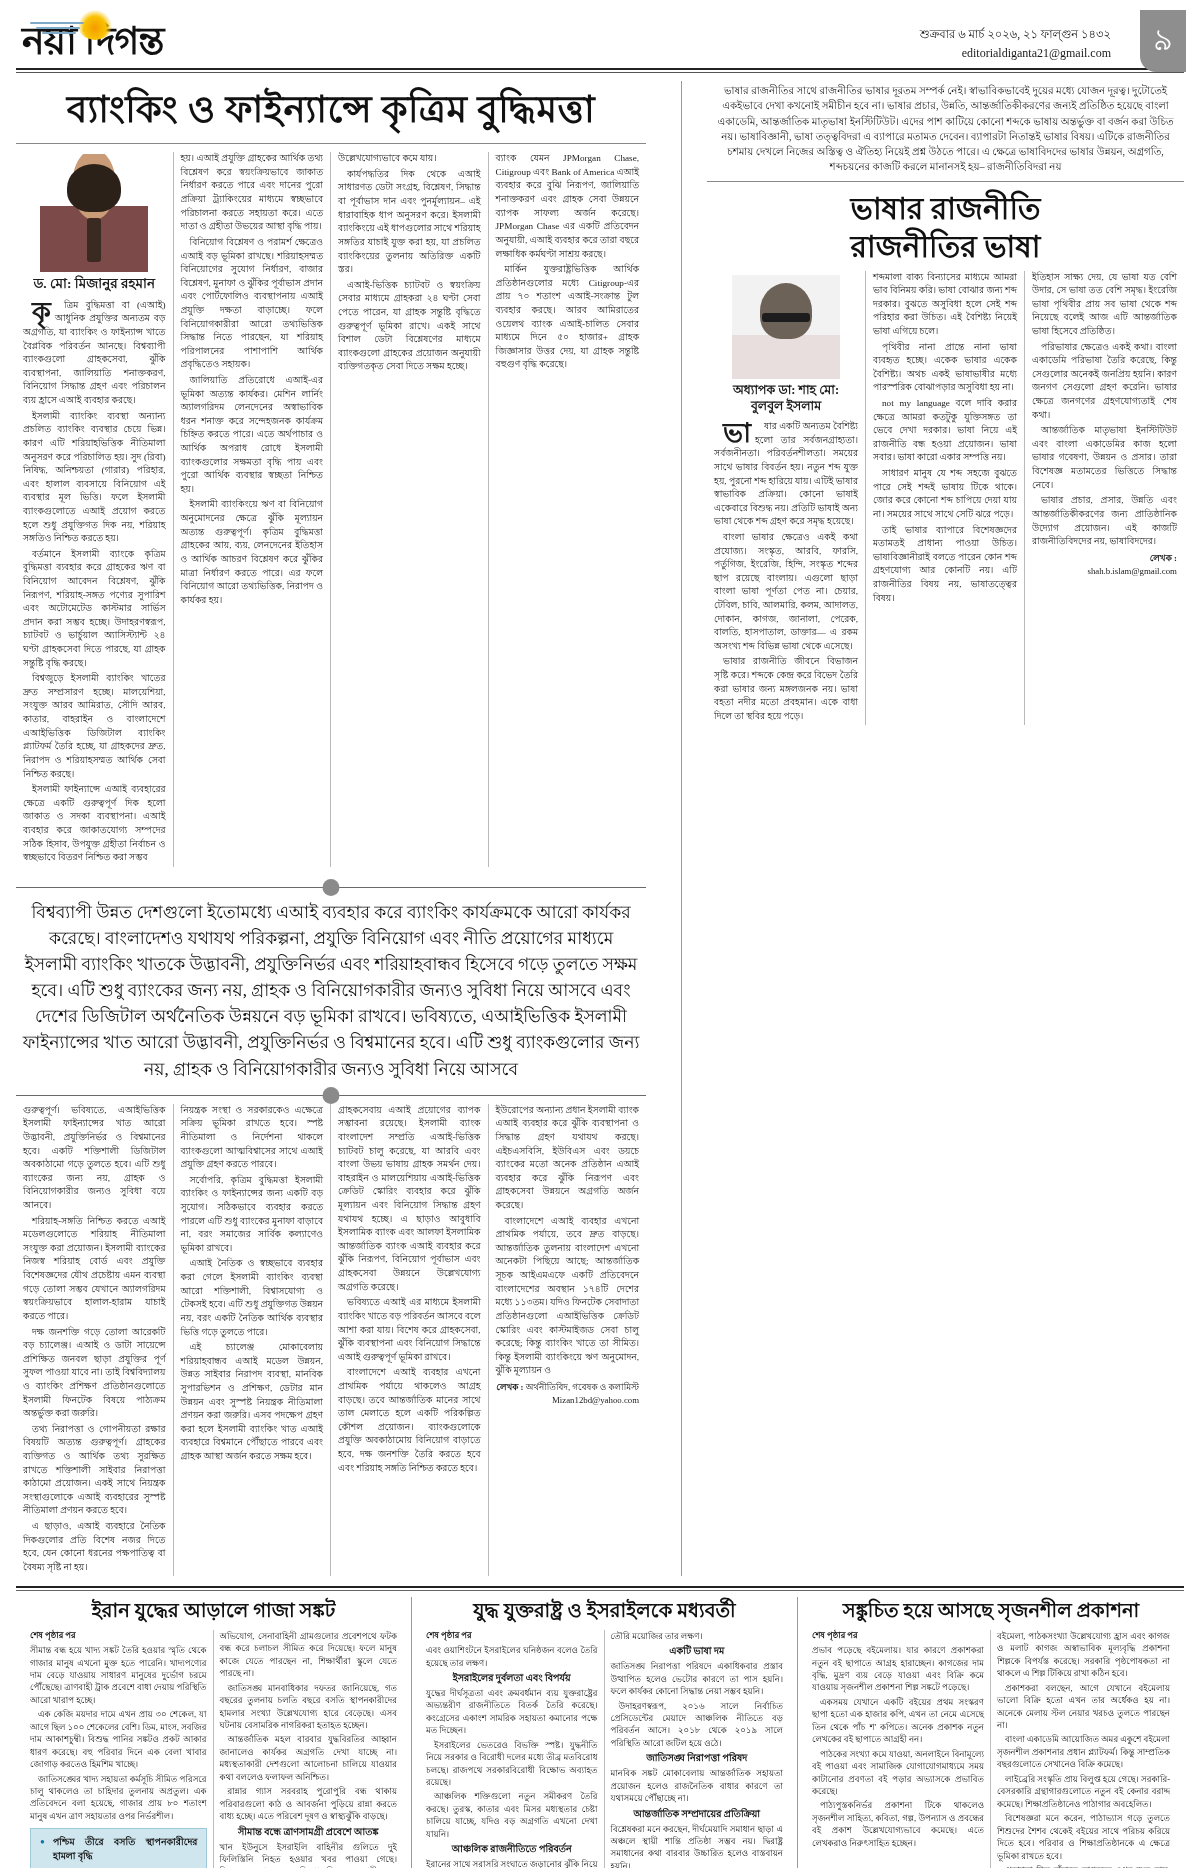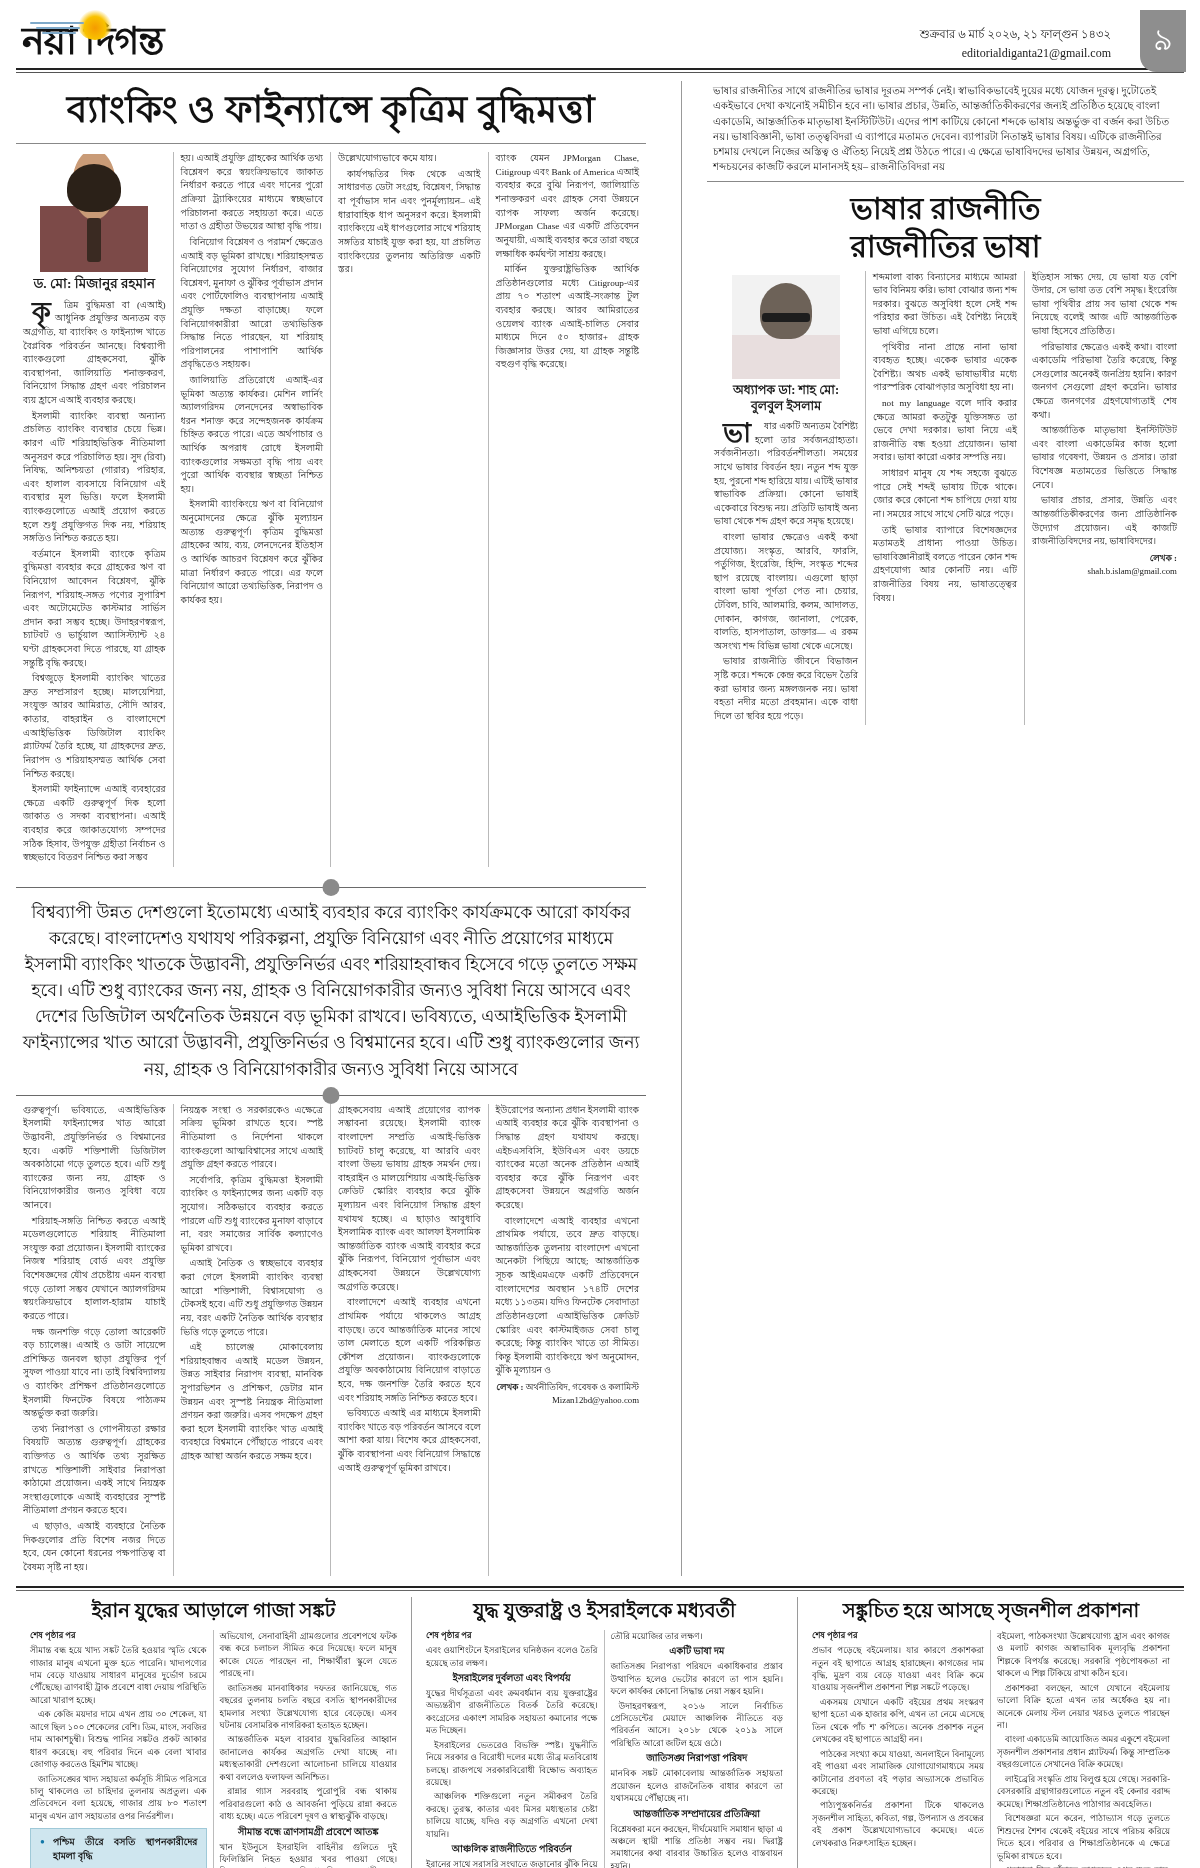--- a/index.html
+++ b/index.html
@@ -125,21 +125,21 @@
   .pq-dot {
     position: absolute; left: 50%; top: -8px; transform: translateX(-50%);
     width: 17px; height: 17px; border-radius: 50%; background: #8a8a8a;
   }
   .pullquote {
     font-size: 17.2px; line-height: 1.52; text-align: center;
     padding: 12px 6px 12px; font-weight: 500;
   }
 
   .kicker-right {
-    font-size: 10.2px; line-height: 1.5; text-align: left;
+    font-size: 10.2px; line-height: 1.5; text-align: center;
     padding: 2px 6px 6px; color: #181818;
   }
   h2.right-head {
     font-size: 30px; font-weight: bold; text-align: center;
     line-height: 1.28; margin: 8px 0 4px;
   }
   .dropcap::first-letter {
     float: left; font-size: 27px; line-height: .86; padding: 2px 4px 0 0; font-weight: bold;
   }
   .sig {
@@ -227,20 +227,21 @@
         </div>
         <div class="col" style="width:25%">
           <p class="noind">হয়। এআই প্রযুক্তি গ্রাহকের আর্থিক তথ্য বিশ্লেষণ করে স্বয়ংক্রিয়ভাবে জাকাত নির্ধারণ করতে পারে এবং দানের পুরো প্রক্রিয়া ট্র্যাকিংয়ের মাধ্যমে স্বচ্ছভাবে পরিচালনা করতে সহায়তা করে। এতে দাতা ও গ্রহীতা উভয়ের আস্থা বৃদ্ধি পায়।</p>
           <p>বিনিয়োগ বিশ্লেষণ ও পরামর্শ ক্ষেত্রেও এআই বড় ভূমিকা রাখছে। শরিয়াহসম্মত বিনিয়োগের সুযোগ নির্ধারণ, বাজার বিশ্লেষণ, মুনাফা ও ঝুঁকির পূর্বাভাস প্রদান এবং পোর্টফোলিও ব্যবস্থাপনায় এআই প্রযুক্তি দক্ষতা বাড়াচ্ছে। ফলে বিনিয়োগকারীরা আরো তথ্যভিত্তিক সিদ্ধান্ত নিতে পারছেন, যা শরিয়াহ পরিপালনের পাশাপাশি আর্থিক প্রবৃদ্ধিতেও সহায়ক।</p>
           <p>জালিয়াতি প্রতিরোধে এআই-এর ভূমিকা অত্যন্ত কার্যকর। মেশিন লার্নিং অ্যালগরিদম লেনদেনের অস্বাভাবিক ধরন শনাক্ত করে সন্দেহজনক কার্যক্রম চিহ্নিত করতে পারে। এতে অর্থপাচার ও আর্থিক অপরাধ রোধে ইসলামী ব্যাংকগুলোর সক্ষমতা বৃদ্ধি পায় এবং পুরো আর্থিক ব্যবস্থার স্বচ্ছতা নিশ্চিত হয়।</p>
           <p>ইসলামী ব্যাংকিংয়ে ঋণ বা বিনিয়োগ অনুমোদনের ক্ষেত্রে ঝুঁকি মূল্যায়ন অত্যন্ত গুরুত্বপূর্ণ। কৃত্রিম বুদ্ধিমত্তা গ্রাহকের আয়, ব্যয়, লেনদেনের ইতিহাস ও আর্থিক আচরণ বিশ্লেষণ করে ঝুঁকির মাত্রা নির্ধারণ করতে পারে। এর ফলে বিনিয়োগ আরো তথ্যভিত্তিক, নিরাপদ ও কার্যকর হয়।</p>
         </div>
         <div class="col" style="width:25%">
           <p class="noind">উল্লেখযোগ্যভাবে কমে যায়।</p>
           <p>কার্যপদ্ধতির দিক থেকে এআই সাধারণত ডেটা সংগ্রহ, বিশ্লেষণ, সিদ্ধান্ত বা পূর্বাভাস দান এবং পুনর্মূল্যায়ন– এই ধারাবাহিক ধাপ অনুসরণ করে। ইসলামী ব্যাংকিংয়ে এই ধাপগুলোর সাথে শরিয়াহ সঙ্গতির যাচাই যুক্ত করা হয়, যা প্রচলিত ব্যাংকিংয়ের তুলনায় অতিরিক্ত একটি স্তর।</p>
+          <p>এআই-ভিত্তিক চ্যাটবট ও স্বয়ংক্রিয় সেবার মাধ্যমে গ্রাহকরা ২৪ ঘণ্টা সেবা পেতে পারেন, যা গ্রাহক সন্তুষ্টি বৃদ্ধিতে গুরুত্বপূর্ণ ভূমিকা রাখে। একই সাথে বিশাল ডেটা বিশ্লেষণের মাধ্যমে ব্যাংকগুলো গ্রাহকের প্রয়োজন অনুযায়ী ব্যক্তিগতকৃত সেবা দিতে সক্ষম হচ্ছে।</p>
         </div>
         <div class="col" style="width:25%">
           <p class="noind">ব্যাংক যেমন JPMorgan Chase, Citigroup এবং Bank of America এআই ব্যবহার করে বুঝি নিরূপণ, জালিয়াতি শনাক্তকরণ এবং গ্রাহক সেবা উন্নয়নে ব্যাপক সাফল্য অর্জন করেছে। JPMorgan Chase এর একটি প্রতিবেদন অনুযায়ী, এআই ব্যবহার করে তারা বছরে লক্ষাধিক কর্মঘণ্টা সাশ্রয় করছে।</p>
           <p>মার্কিন যুক্তরাষ্ট্রভিত্তিক আর্থিক প্রতিষ্ঠানগুলোর মধ্যে Citigroup-এর প্রায় ৭০ শতাংশ এআই-সংক্রান্ত টুল ব্যবহার করছে। আরব আমিরাতের ওয়েলথ ব্যাংক এআই-চালিত সেবার মাধ্যমে দিনে ৫০ হাজার+ গ্রাহক জিজ্ঞাসার উত্তর দেয়, যা গ্রাহক সন্তুষ্টি বহুগুণ বৃদ্ধি করেছে।</p>
         </div>
       </div>
 
       <div class="pullquote-wrap">
         <div class="pq-rule">
           <span class="pq-dot"></span>
@@ -260,22 +261,22 @@
           <p>এ ছাড়াও, এআই ব্যবহারে নৈতিক দিকগুলোর প্রতি বিশেষ নজর দিতে হবে, যেন কোনো ধরনের পক্ষপাতিত্ব বা বৈষম্য সৃষ্টি না হয়।</p>
         </div>
         <div class="col" style="width:25%">
           <p class="noind">নিয়ন্ত্রক সংস্থা ও সরকারকেও এক্ষেত্রে সক্রিয় ভূমিকা রাখতে হবে। স্পষ্ট নীতিমালা ও নির্দেশনা থাকলে ব্যাংকগুলো আত্মবিশ্বাসের সাথে এআই প্রযুক্তি গ্রহণ করতে পারবে।</p>
           <p>সর্বোপরি, কৃত্রিম বুদ্ধিমত্তা ইসলামী ব্যাংকিং ও ফাইন্যান্সের জন্য একটি বড় সুযোগ। সঠিকভাবে ব্যবহার করতে পারলে এটি শুধু ব্যাংকের মুনাফা বাড়াবে না, বরং সমাজের সার্বিক কল্যাণেও ভূমিকা রাখবে।</p>
           <p>এআই নৈতিক ও স্বচ্ছভাবে ব্যবহার করা গেলে ইসলামী ব্যাংকিং ব্যবস্থা আরো শক্তিশালী, বিশ্বাসযোগ্য ও টেকসই হবে। এটি শুধু প্রযুক্তিগত উন্নয়ন নয়, বরং একটি নৈতিক আর্থিক ব্যবস্থার ভিত্তি গড়ে তুলতে পারে।</p>
           <p>এই চ্যালেঞ্জ মোকাবেলায় শরিয়াহবান্ধব এআই মডেল উন্নয়ন, উন্নত সাইবার নিরাপদ ব্যবস্থা, মানবিক সুপারভিশন ও প্রশিক্ষণ, ডেটার মান উন্নয়ন এবং সুস্পষ্ট নিয়ন্ত্রক নীতিমালা প্রণয়ন করা জরুরি। এসব পদক্ষেপ গ্রহণ করা হলে ইসলামী ব্যাংকিং খাত এআই ব্যবহারে বিশ্বমানে পৌঁছাতে পারবে এবং গ্রাহক আস্থা অর্জন করতে সক্ষম হবে।</p>
         </div>
         <div class="col" style="width:25%">
           <p class="noind">গ্রাহকসেবায় এআই প্রয়োগের ব্যাপক সম্ভাবনা রয়েছে। ইসলামী ব্যাংক বাংলাদেশ সম্প্রতি এআই-ভিত্তিক চ্যাটবট চালু করেছে, যা আরবি এবং বাংলা উভয় ভাষায় গ্রাহক সমর্থন দেয়। বাহরাইন ও মালয়েশিয়ায় এআই-ভিত্তিক ক্রেডিট স্কোরিং ব্যবহার করে ঝুঁকি মূল্যায়ন এবং বিনিয়োগ সিদ্ধান্ত গ্রহণ যথাযথ হচ্ছে। এ ছাড়াও আবুধাবি ইসলামিক ব্যাংক এবং আলফা ইসলামিক আন্তর্জাতিক ব্যাংক এআই ব্যবহার করে ঝুঁকি নিরূপণ, বিনিয়োগ পূর্বাভাস এবং গ্রাহকসেবা উন্নয়নে উল্লেখযোগ্য অগ্রগতি করেছে।</p>
+          <p>ভবিষ্যতে এআই এর মাধ্যমে ইসলামী ব্যাংকিং খাতে বড় পরিবর্তন আসবে বলে আশা করা যায়। বিশেষ করে গ্রাহকসেবা, ঝুঁকি ব্যবস্থাপনা এবং বিনিয়োগ সিদ্ধান্তে এআই গুরুত্বপূর্ণ ভূমিকা রাখবে।</p>
           <p>বাংলাদেশে এআই ব্যবহার এখনো প্রাথমিক পর্যায়ে থাকলেও আগ্রহ বাড়ছে। তবে আন্তর্জাতিক মানের সাথে তাল মেলাতে হলে একটি পরিকল্পিত কৌশল প্রয়োজন। ব্যাংকগুলোকে প্রযুক্তি অবকাঠামোয় বিনিয়োগ বাড়াতে হবে, দক্ষ জনশক্তি তৈরি করতে হবে এবং শরিয়াহ সঙ্গতি নিশ্চিত করতে হবে।</p>
-          <p>ভবিষ্যতে এআই এর মাধ্যমে ইসলামী ব্যাংকিং খাতে বড় পরিবর্তন আসবে বলে আশা করা যায়। বিশেষ করে গ্রাহকসেবা, ঝুঁকি ব্যবস্থাপনা এবং বিনিয়োগ সিদ্ধান্তে এআই গুরুত্বপূর্ণ ভূমিকা রাখবে।</p>
         </div>
         <div class="col" style="width:25%">
           <p class="noind">ইউরোপের অন্যান্য প্রধান ইসলামী ব্যাংক এআই ব্যবহার করে ঝুঁকি ব্যবস্থাপনা ও সিদ্ধান্ত গ্রহণ যথাযথ করছে। এইচএসবিসি, ইউবিএস এবং ডয়চে ব্যাংকের মতো অনেক প্রতিষ্ঠান এআই ব্যবহার করে ঝুঁকি নিরূপণ এবং গ্রাহকসেবা উন্নয়নে অগ্রগতি অর্জন করেছে।</p>
           <p>বাংলাদেশে এআই ব্যবহার এখনো প্রাথমিক পর্যায়ে, তবে দ্রুত বাড়ছে। আন্তর্জাতিক তুলনায় বাংলাদেশ এখনো অনেকটা পিছিয়ে আছে; আন্তর্জাতিক সূচক আইএমএফে একটি প্রতিবেদনে বাংলাদেশের অবস্থান ১৭৪টি দেশের মধ্যে ১১৩তম। যদিও ফিনটেক সেবাদাতা প্রতিষ্ঠানগুলো এআইভিত্তিক ক্রেডিট স্কোরিং এবং কাস্টমাইজড সেবা চালু করেছে; কিন্তু ব্যাংকিং খাতে তা সীমিত। কিন্তু ইসলামী ব্যাংকিংয়ে ঋণ অনুমোদন, ঝুঁকি মূল্যায়ন ও</p>
           <p></p>
           <div class="sig">
             <b>লেখক :</b>
             <span>অর্থনীতিবিদ, গবেষক ও কলামিস্ট</span><br>
             <span>Mizan12bd@yahoo.com</span>
           </div>

